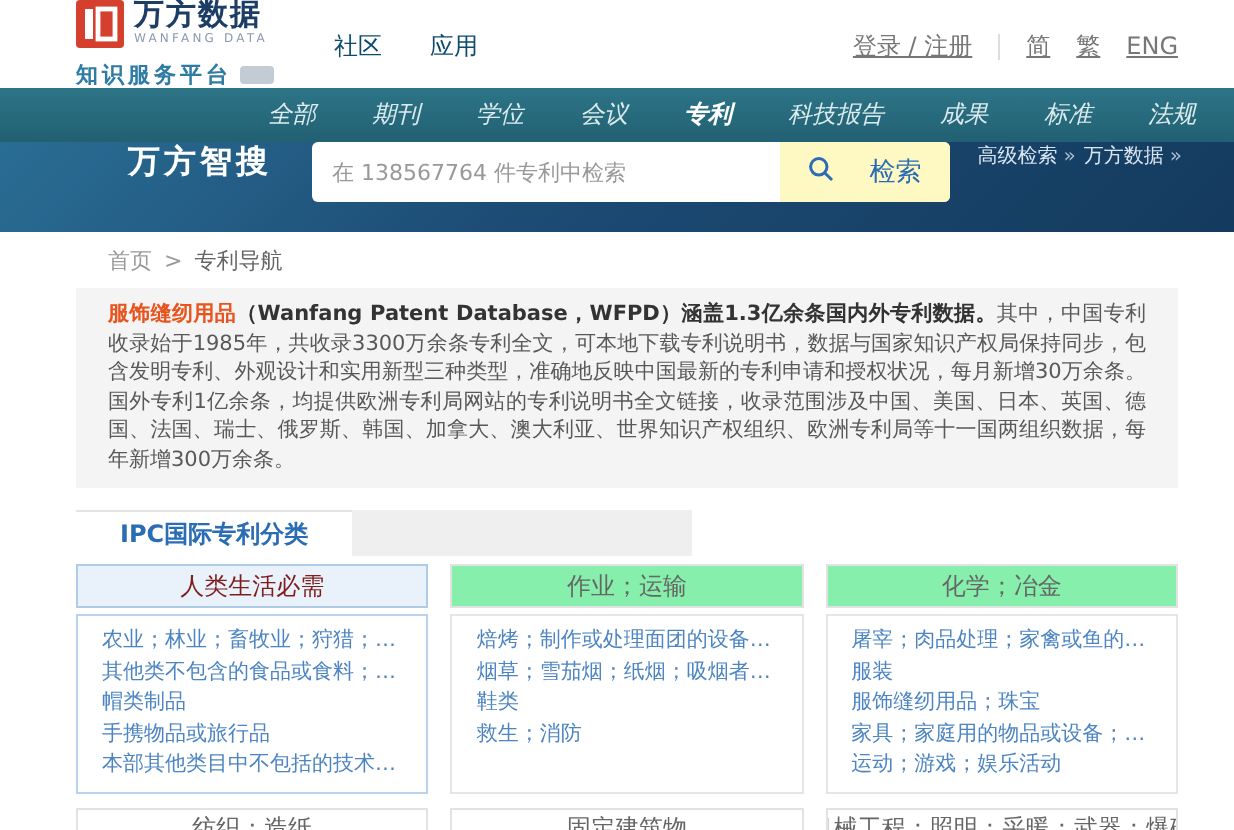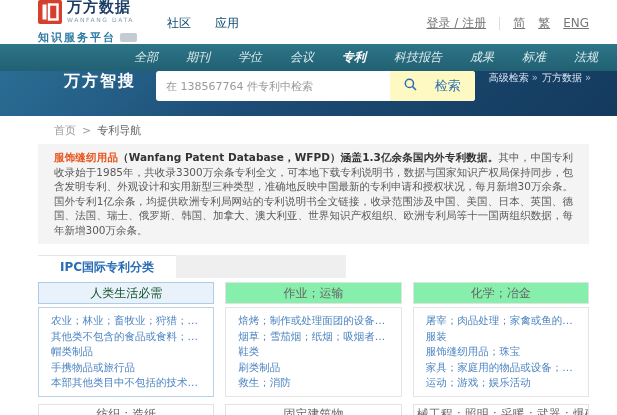--- a/index.html
+++ b/index.html
@@ -48,21 +48,21 @@
   .intro-card { background:#f4f4f4; padding:6px 16px 7px; font-size:10.5px; line-height:14.5px; color:#595959; text-align:justify; }
   .intro-hl { color:#e8541e; font-weight:bold; }
   .intro-bold { color:#333; font-weight:bold; }
 
   .tab-strip { margin-top:11px; width:308px; height:23px; background:#efefef; display:flex; }
   .tab-active { background:#fff; color:#2a6db5; font-weight:bold; font-size:12px; padding:0 22px; display:flex; align-items:center; cursor:pointer; border-top:1px solid #e4e4e4; }
 
   .grid { display:flex; gap:11px; margin-top:4px; }
   .col { flex:1; display:flex; flex-direction:column; min-width:0; }
   .col-header { height:22px; display:flex; align-items:center; justify-content:center; font-size:12px; border:1px solid #e2e2e2; background:#86efac; color:#666; cursor:pointer; }
-  .col-header.active { background:#e9f2fb; border-color:#aecbe8; color:#14532d; }
+  .col-header.active { background:#e9f2fb; border-color:#aecbe8; color:#7f1d1d; }
   .col-panel { margin-top:3px; border:1px solid #e5e5e5; padding:5px 12px; flex:1; }
   .col.first .col-panel { border-color:#b9d3ea; }
   .ipc-link { display:block; font-size:10.5px; color:#4d85c2; line-height:15.5px; text-decoration:none; white-space:nowrap; overflow:hidden; text-overflow:ellipsis; cursor:pointer; }
 
   .row { display:flex; gap:11px; margin-top:7px; }
   .box { width:calc((100% - 22px)/3); height:21px; display:flex; align-items:center; justify-content:center; font-size:12px; border:1px solid #e2e2e2; background:#fff; color:#666; cursor:pointer; white-space:nowrap; overflow:hidden; }
 </style>
 </head>
 <body>
 
@@ -163,21 +163,20 @@
         <a class="ipc-link">本部其他类目中不包括的技术主题</a>
       </div>
     </div>
 
     <div class="col">
       <div class="col-header">作业；运输</div>
       <div class="col-panel">
         <a class="ipc-link">焙烤；制作或处理面团的设备；焙烤用面团</a>
         <a class="ipc-link">烟草；雪茄烟；纸烟；吸烟者用品</a>
         <a class="ipc-link">鞋类</a>
-        <a class="ipc-link">刷类制品</a>
         <a class="ipc-link">救生；消防</a>
       </div>
     </div>
 
     <div class="col">
       <div class="col-header">化学；冶金</div>
       <div class="col-panel">
         <a class="ipc-link">屠宰；肉品处理；家禽或鱼的加工</a>
         <a class="ipc-link">服装</a>
         <a class="ipc-link">服饰缝纫用品；珠宝</a>

